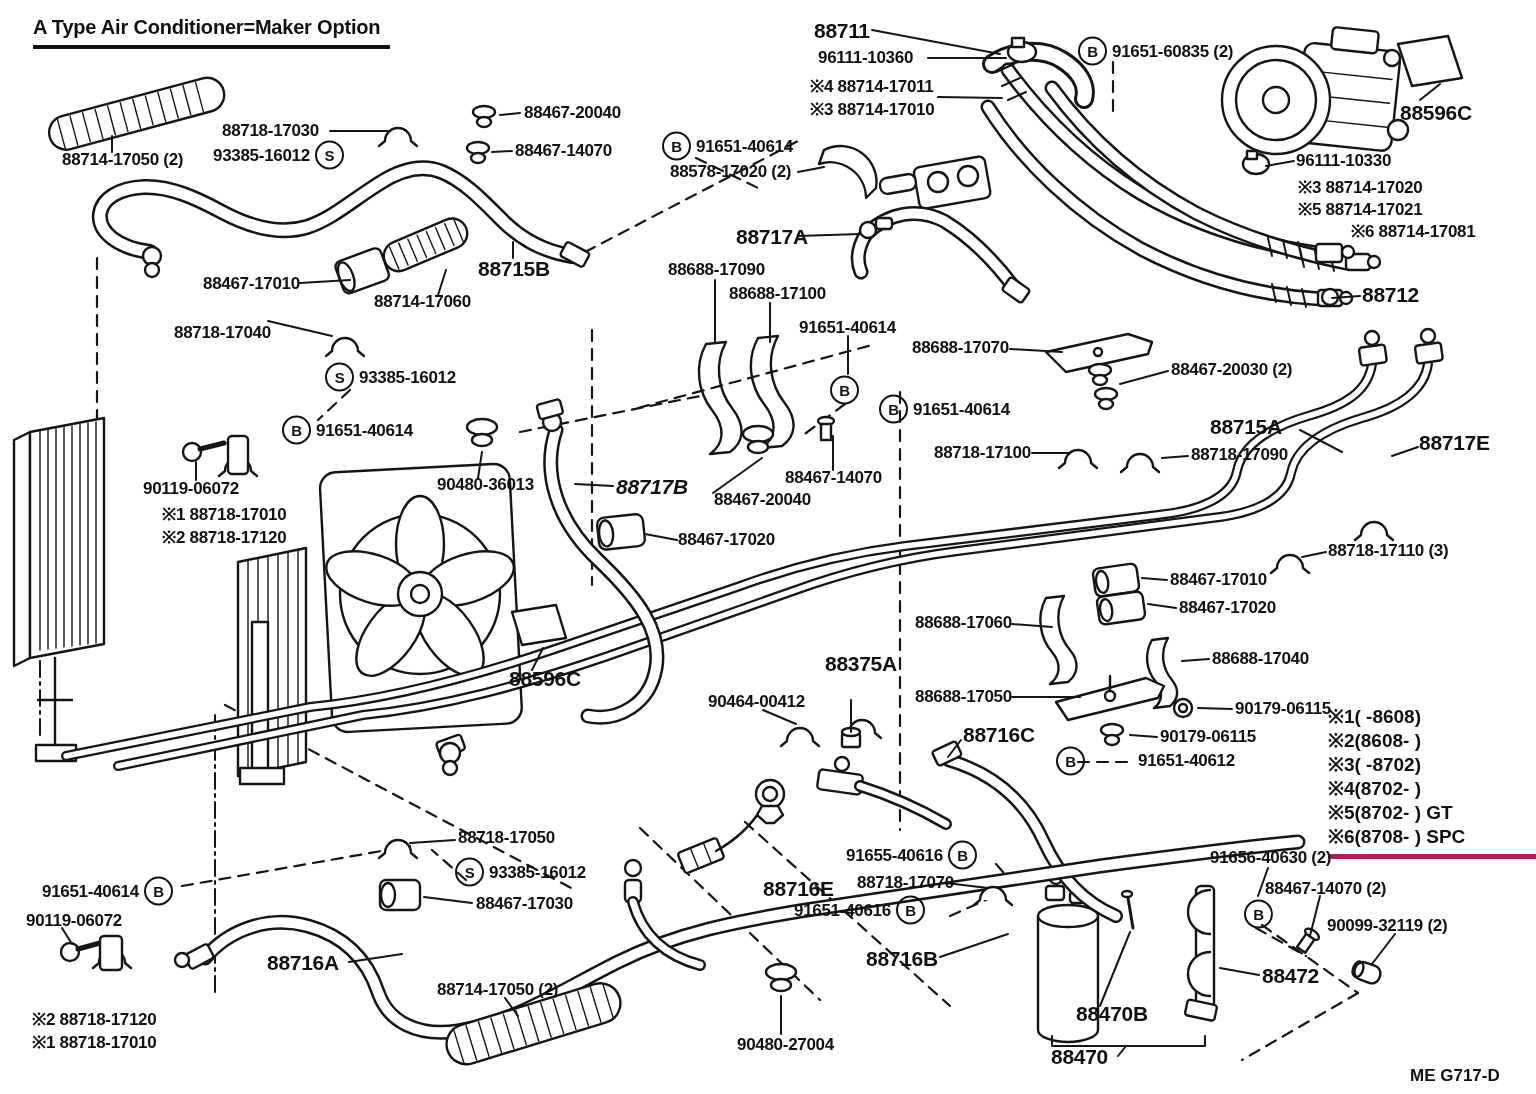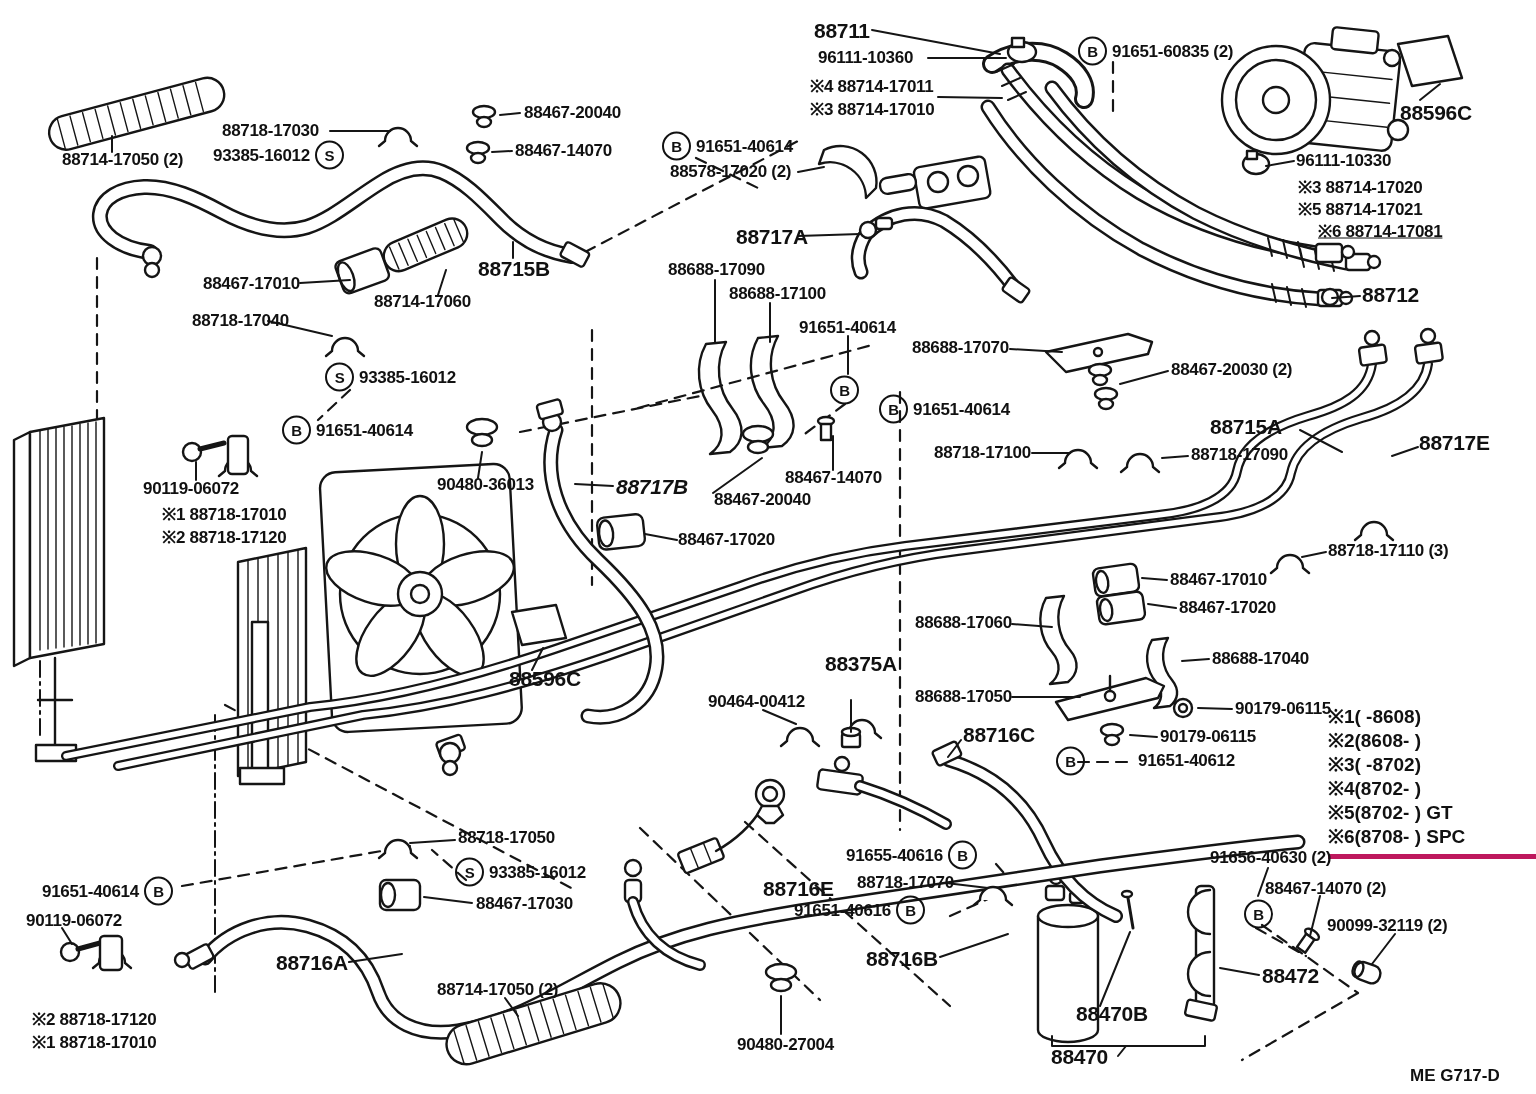--- a/index.html
+++ b/index.html
@@ -308,20 +308,21 @@
     M196,480 L196,462 M478,478 L482,452 M613,486 L575,484 M833,470 L833,436
     M713,493 L762,458 M677,540 L645,534 M1326,552 L1302,557 M1167,580 L1142,578
     M1176,608 L1148,604 M1012,624 L1052,627 M1209,659 L1182,661 M532,670 L543,648
     M1012,697 L1080,697 M1232,709 L1198,708 M763,710 L796,724 M851,700 L851,732
     M1157,737 L1130,735 M961,740 L948,757 M455,840 L410,843 M1268,868 L1258,896
     M1320,896 L1310,936 M1395,934 L1372,964 M472,903 L424,897 M946,883 L988,888
     M62,928 L72,944 M349,962 L402,954 M940,957 L1008,934 M505,998 L518,1016
     M1259,975 L1220,968 M1100,1006 L1130,932 M781,996 V1034"></path>
 </svg>
 
+<div class="title">A Type Air Conditioner=Maker Option</div>
 
 <div class="notes" id="notes">
       <div>※1(      -8608)</div>
       <div>※2(8608-      )</div>
       <div>※3(      -8702)</div>
       <div>※4(8702-      )</div>
       <div>※5(8702-      ) GT</div>
       <div>※6(8708-      ) SPC</div>
     </div>
 
@@ -370,21 +371,21 @@
       </div>
       <div class="lbl" style="left: 670px; top: 171px;">
         <span>88578-17020 (2)</span>
       </div>
       <div class="lbl" style="left: 1298px; top: 187px;">
         <span>※3 88714-17020</span>
       </div>
       <div class="lbl" style="left: 1298px; top: 209px;">
         <span>※5 88714-17021</span>
       </div>
-      <div class="lbl" style="left: 1318px; top: 231px; text-decoration: underline;">
+      <div class="lbl" style="left: 1351px; top: 231px;">
         <span>※6 88714-17081</span>
       </div>
       <div class="lbl big" style="left: 736px; top: 236px;">
         <span>88717A</span>
       </div>
       <div class="lbl big" style="left: 478px; top: 268px;">
         <span>88715B</span>
       </div>
       <div class="lbl" style="left: 668px; top: 269px;">
         <span>88688-17090</span>
@@ -394,21 +395,21 @@
       </div>
       <div class="lbl" style="left: 729px; top: 293px;">
         <span>88688-17100</span>
       </div>
       <div class="lbl big" style="left: 1362px; top: 294px;">
         <span>88712</span>
       </div>
       <div class="lbl" style="left: 374px; top: 301px;">
         <span>88714-17060</span>
       </div>
-      <div class="lbl" style="left: 174px; top: 320px; margin-left: 18px;">
+      <div class="lbl" style="left: 174px; top: 332px;">
         <span>88718-17040</span>
       </div>
       <div class="lbl" style="left: 799px; top: 327px;">
         <span>91651-40614</span>
       </div>
       <div class="lbl" style="left: 912px; top: 347px;">
         <span>88688-17070</span>
       </div>
       <div class="lbl" style="left: 1171px; top: 369px;">
         <span>88467-20030 (2)</span>
@@ -542,21 +543,21 @@
       </div>
       <div class="lbl" style="left: 1244px; top: 914px;">
         <span class="badge">B</span>
       </div>
       <div class="lbl" style="left: 26px; top: 920px;">
         <span>90119-06072</span>
       </div>
       <div class="lbl" style="left: 1327px; top: 925px;">
         <span>90099-32119 (2)</span>
       </div>
-      <div class="lbl big" style="left: 276px; top: 962px; justify-content: center;">
+      <div class="lbl big" style="left: 267px; top: 962px; justify-content: center;">
         <span>88716A</span>
       </div>
       <div class="lbl big" style="left: 866px; top: 958px;">
         <span>88716B</span>
       </div>
       <div class="lbl big" style="left: 1262px; top: 975px;">
         <span>88472</span>
       </div>
       <div class="lbl" style="left: 437px; top: 989px;">
         <span>88714-17050 (2)</span>

